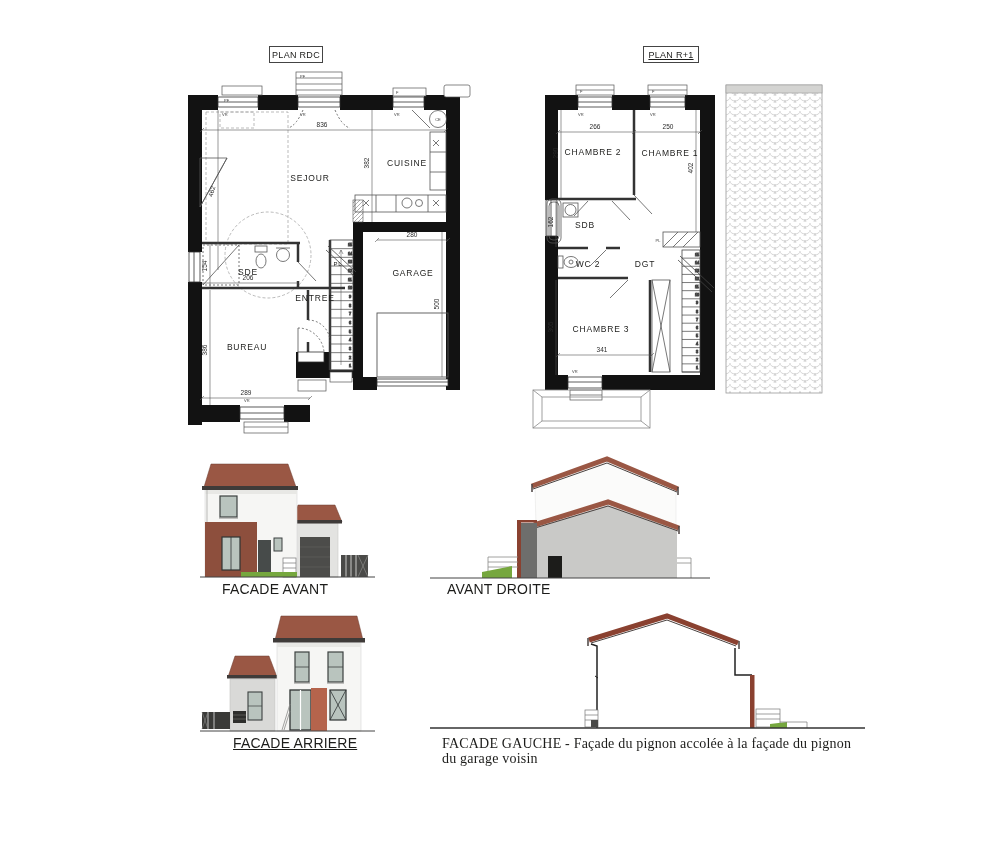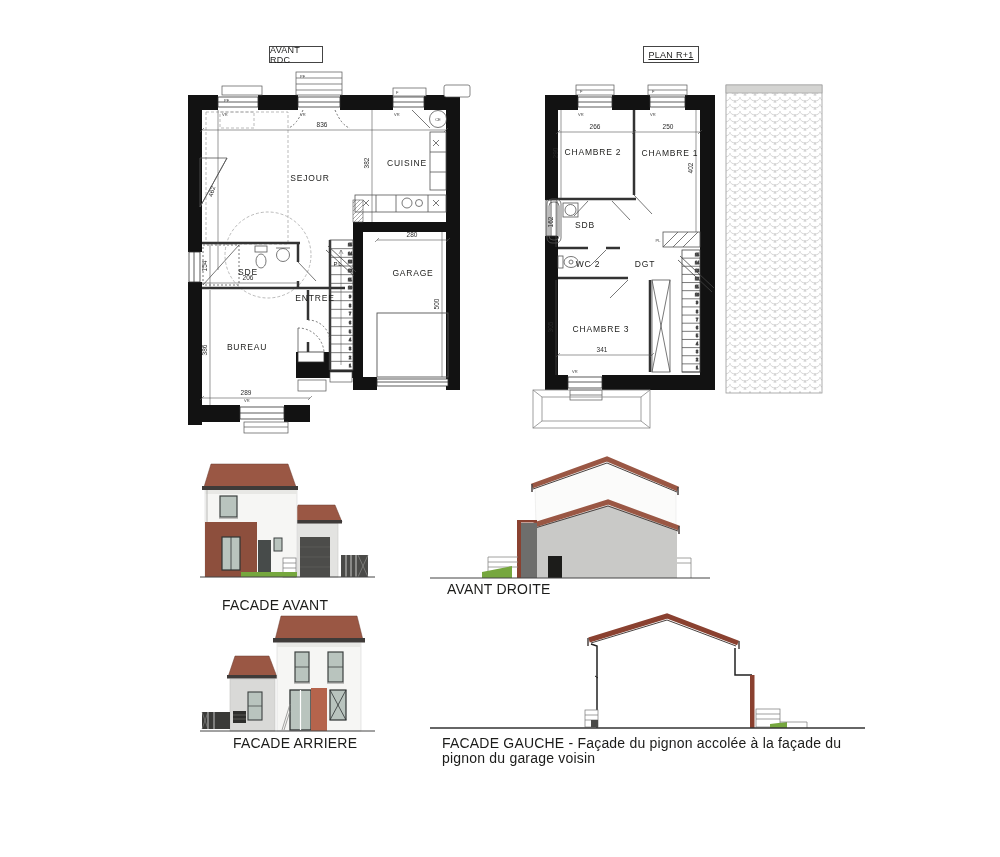--- a/index.html
+++ b/index.html
@@ -15,21 +15,21 @@
   .an{font-size:4px;fill:#444;}
   .sn{font-size:3.8px;fill:#333;}
   text{font-family:"Liberation Sans",sans-serif;}
 </style>
 </head>
 <body>
 
 <div class="canvas">
 
   <div class="ptitle" style="left:269px;top:46px;width:52px;height:15px;">
-    <span>AVANT RDC</span>
+    <span>PLAN RDC</span>
   </div>
   <div class="ptitle" style="left:643px;top:46px;width:54px;height:15px;text-decoration:underline;">
     <span>PLAN R+1</span>
   </div>
 
   <svg id="svg-rdc" style="left:180px;top:40px;" width="300" height="400" viewBox="0 0 300 400">
     <defs>
       <pattern id="hatchp" width="4" height="4" patternUnits="userSpaceOnUse">
         <path d="M0,4 L4,0" stroke="#777" stroke-width="0.6"></path>
       </pattern>
@@ -413,21 +413,21 @@
       <rect x="79" y="88" width="8" height="13" fill="#b9c4be" stroke="#3c4140" stroke-width="1"></rect>
       <g stroke="#777" fill="#fff">
         <rect x="88" y="108" width="13" height="19" stroke-width="0.7"></rect>
         <line x1="88" y1="113" x2="101" y2="113" stroke-width="0.7"></line>
         <line x1="88" y1="118" x2="101" y2="118" stroke-width="0.7"></line>
       </g>
       <rect x="46" y="122" width="56" height="5" fill="#76a73e"></rect>
     </g>
     <line x1="5" y1="127" x2="180" y2="127" stroke="#444" stroke-width="1"></line>
   </svg>
-  <div class="flabel" style="left:222px;top:582px;margin-top:16px;">
+  <div class="flabel" style="left:222px;top:582px;">
     <span>FACADE AVANT</span>
   </div>
 
   <svg style="left:425px;top:450px;" width="290" height="150" viewBox="0 0 290 150">
     <g>
       <polygon points="110,38 182,12 251,40 251,76 183,53 111,76" fill="#fbfbfa" stroke="#e2e2e0" stroke-width="0.5"></polygon>
       <polyline points="107,36 182,9 253,39" fill="none" stroke="#9a5744" stroke-width="5"></polyline>
       <polyline points="108,39 182,13 252,42" fill="none" stroke="#4a4240" stroke-width="1"></polyline>
       <line x1="107" y1="34" x2="107" y2="42" stroke="#4a4240" stroke-width="1.5"></line>
       <line x1="253" y1="37" x2="253" y2="45" stroke="#4a4240" stroke-width="1.5"></line>
@@ -496,21 +496,21 @@
       <line x1="132" y1="75" x2="149" y2="75" stroke="#8a8a88" stroke-width="1"></line>
       <rect x="95" y="82" width="21" height="40" fill="#b9c4be" stroke="#2f3433" stroke-width="1.3"></rect>
       <line x1="105.5" y1="82" x2="105.5" y2="122" stroke="#fff" stroke-width="1.2"></line>
       <rect x="116" y="80" width="16" height="43" fill="#b5644c"></rect>
       <rect x="135" y="82" width="16" height="30" fill="#b9c4be" stroke="#2f3433" stroke-width="1.2"></rect>
       <path d="M135,82 L151,112 M151,82 L135,112" stroke="#2f3433" stroke-width="0.8"></path>
       <path d="M87,122 L95,96 M89,122 L95,103" stroke="#8a8a88" stroke-width="0.8" fill="none"></path>
     </g>
     <line x1="5" y1="123" x2="180" y2="123" stroke="#444" stroke-width="1"></line>
   </svg>
-  <div class="flabel" style="left:233px;top:736px;">
+  <div class="flabel" style="left:233px;top:736px;text-decoration:underline;">
     <span>FACADE ARRIERE</span>
   </div>
 
   <svg style="left:425px;top:608px;" width="445" height="160" viewBox="0 0 445 160">
     <g>
       <polyline points="164,32 242,8 313,35" fill="none" stroke="#8a4130" stroke-width="5"></polyline>
       <polyline points="166,35 242,12 311,38" fill="none" stroke="#4a4240" stroke-width="1"></polyline>
       <line x1="163" y1="30" x2="163" y2="38" stroke="#4a4240" stroke-width="1.5"></line>
       <line x1="314" y1="33" x2="314" y2="41" stroke="#4a4240" stroke-width="1.5"></line>
     </g>
@@ -528,17 +528,17 @@
     </g>
     <g stroke="#777" stroke-width="0.7" fill="none">
       <rect x="331" y="101" width="24" height="18" fill="#fff"></rect>
       <line x1="331" y1="106" x2="355" y2="106"></line>
       <line x1="331" y1="111" x2="355" y2="111"></line>
       <polygon points="345,116 362,114 362,120 345,120" fill="#76a73e" stroke="none"></polygon>
       <path d="M355,114 L382,114 L382,120"></path>
     </g>
     <line x1="5" y1="120" x2="440" y2="120" stroke="#333" stroke-width="1.5"></line>
   </svg>
-  <div class="flabel" style="left:442px;top:736px;width:418px;">
+  <div class="flabel" style="left:442px;top:736px;width:418px;font-family:Liberation Serif, serif;">
     <span>FACADE GAUCHE - Façade du pignon accolée à la façade du pignon du garage voisin</span>
   </div>
 
 </div>
 
 </body></html>

